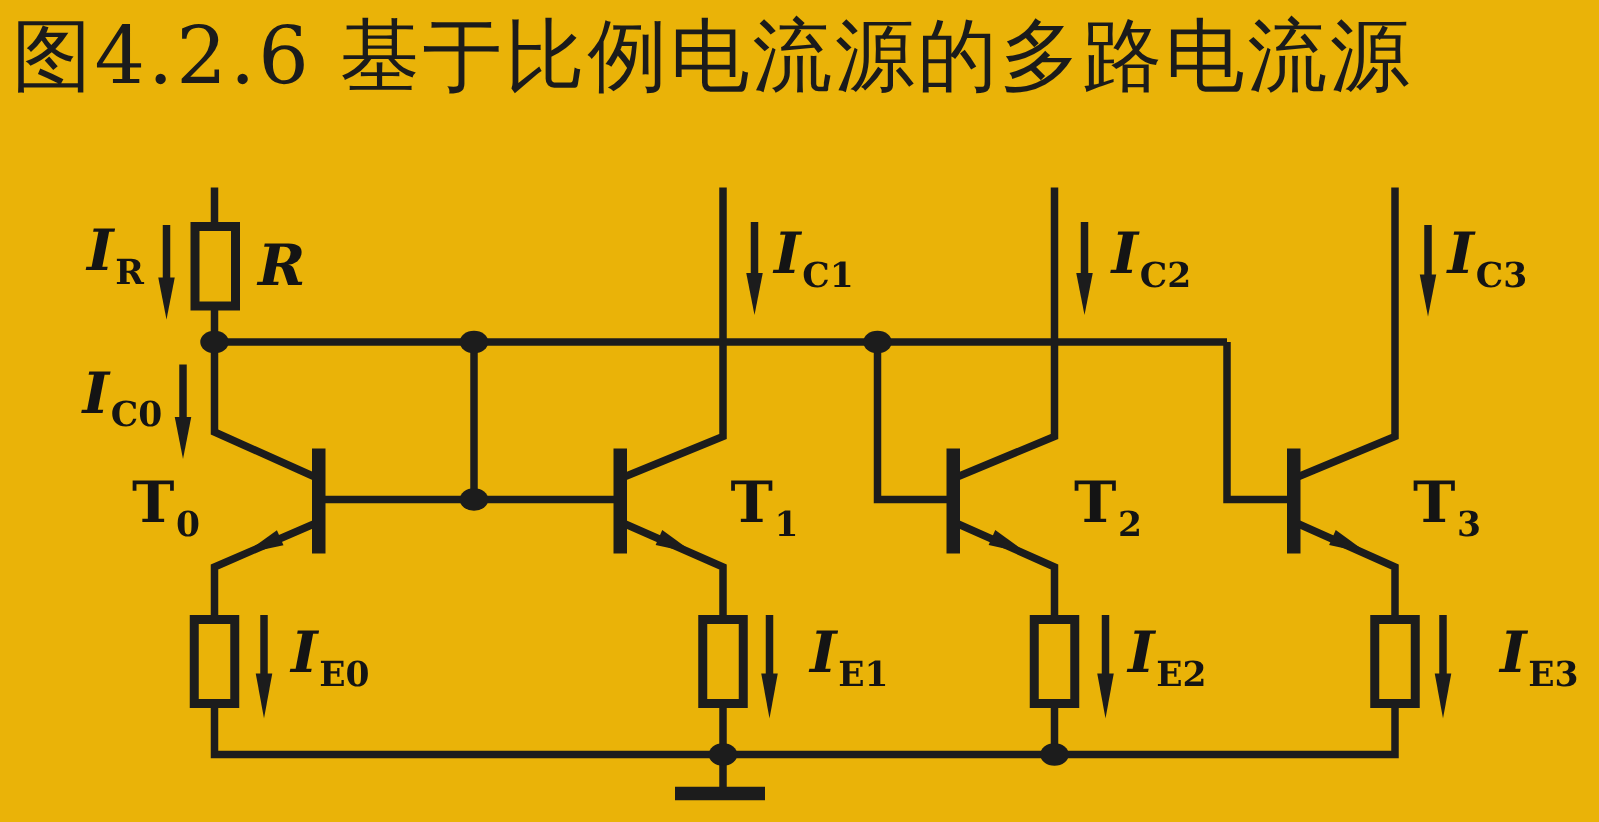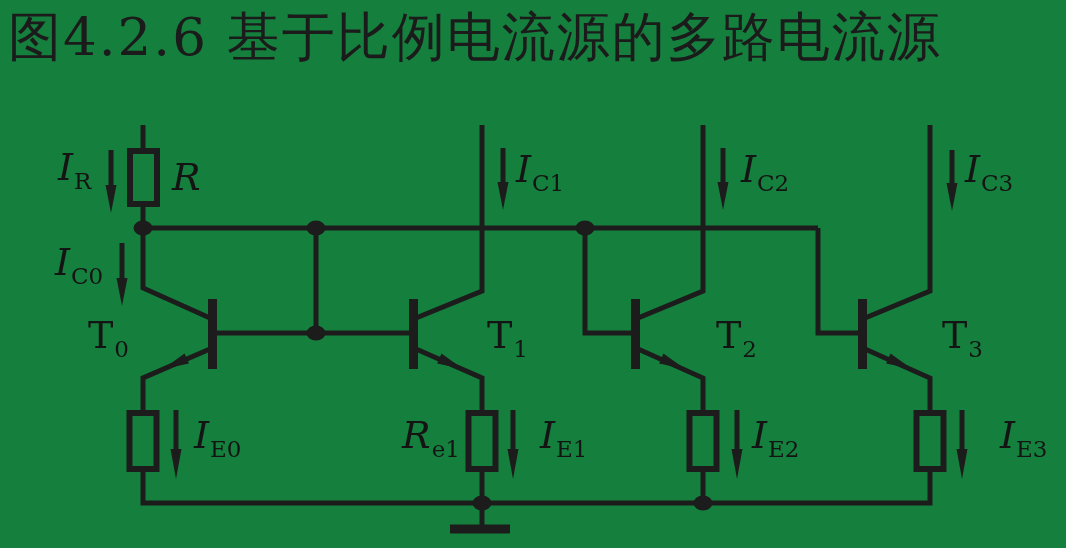--- a/index.html
+++ b/index.html
@@ -1,29 +1,30 @@
 <!DOCTYPE html>
 <html><head>
 <meta charset="utf-8">
 <style>
   html,body{margin:0;padding:0;background:#9a9a98;}
   .stage{
     position:relative;width:1066px;height:548px;overflow:hidden;
-    background:#15803d;
+    background:#eab308;
     font-family:"DejaVu Serif","Liberation Serif",serif;
   }
   .title{
     position:absolute;left:8px;top:2px;
     font-size:53px;color:#1b1b1b;letter-spacing:2px;white-space:nowrap;
     font-family:"DejaVu Serif","Liberation Serif",serif;
   }
   svg.circuit{position:absolute;left:0;top:0;}
   .lbl{
     position:absolute;color:#141414;font-size:38px;line-height:1;
     white-space:nowrap;
+    font-weight:bold;
   }
   .lbl .main{font-style:italic;}
   .lbl.upright .main{font-style:normal;}
   .lbl sub{
     font-size:23px;font-style:normal;line-height:1;
     vertical-align:-0.38em;margin-left:1px;letter-spacing:0px;
   }
 </style>
 </head>
 <body>
@@ -133,21 +134,20 @@
   </svg>
 
   <div class="lbl" style="left:58px;top:148px"><span class="main">I</span><sub>R</sub></div>
   <div class="lbl" style="left:172px;top:158px"><span class="main">R</span></div>
   <div class="lbl" style="left:55px;top:243px"><span class="main">I</span><sub>C0</sub></div>
   <div class="lbl upright" style="left:88px;top:316px"><span class="main">T</span><sub>0</sub></div>
   <div class="lbl" style="left:194px;top:416px"><span class="main">I</span><sub>E0</sub></div>
 
   <div class="lbl" style="left:516px;top:150px"><span class="main">I</span><sub>C1</sub></div>
   <div class="lbl upright" style="left:487px;top:316px"><span class="main">T</span><sub>1</sub></div>
-  <div class="lbl" style="left:402px;top:416px"><span class="main">R</span><sub>e1</sub></div>
   <div class="lbl" style="left:540px;top:416px"><span class="main">I</span><sub>E1</sub></div>
 
   <div class="lbl" style="left:741px;top:150px"><span class="main">I</span><sub>C2</sub></div>
   <div class="lbl upright" style="left:716px;top:316px"><span class="main">T</span><sub>2</sub></div>
   <div class="lbl" style="left:752px;top:416px"><span class="main">I</span><sub>E2</sub></div>
 
   <div class="lbl" style="left:965px;top:150px"><span class="main">I</span><sub>C3</sub></div>
   <div class="lbl upright" style="left:942px;top:316px"><span class="main">T</span><sub>3</sub></div>
   <div class="lbl" style="left:1000px;top:416px"><span class="main">I</span><sub>E3</sub></div>
 

